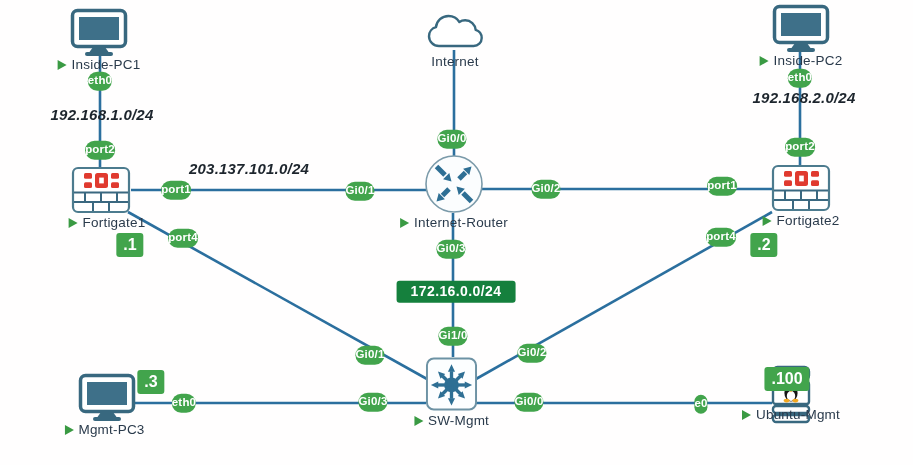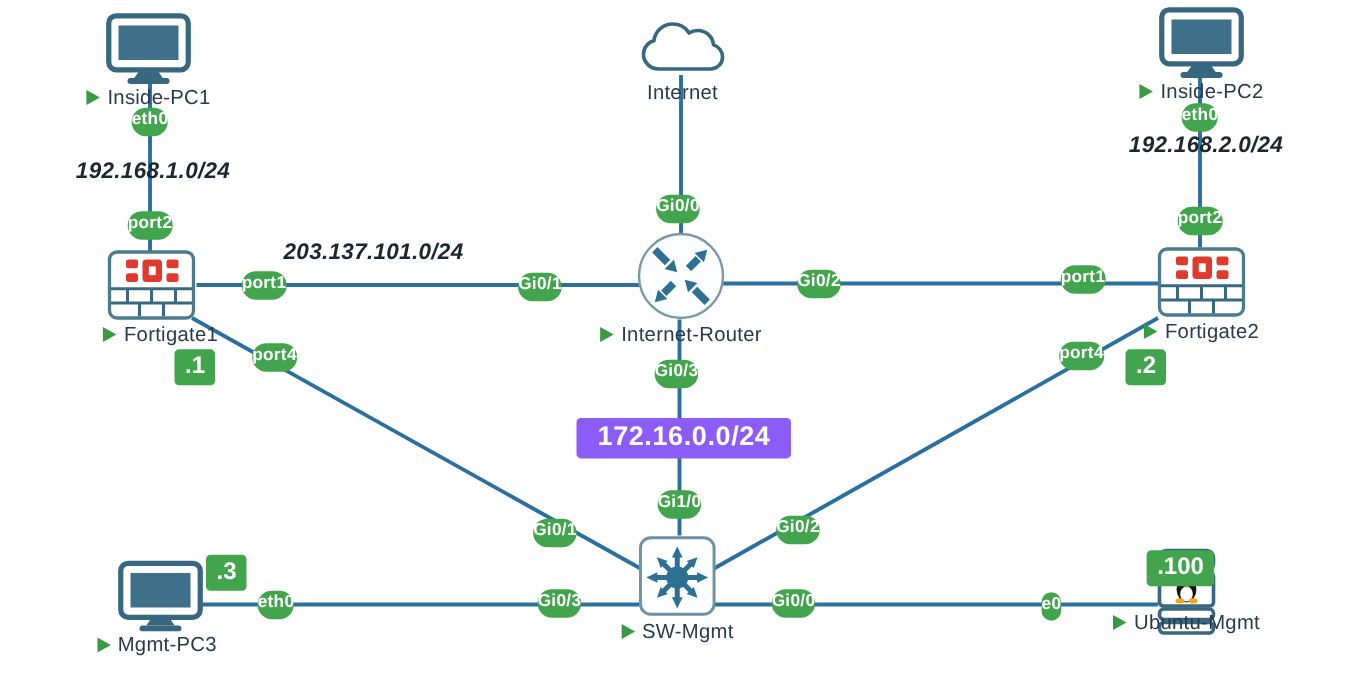--- a/index.html
+++ b/index.html
@@ -24,21 +24,21 @@
     position:absolute;transform:translate(-50%,-50%);z-index:4;
     background:#42a44c;color:#fff;font-weight:bold;font-size:11.5px;letter-spacing:.2px;
     padding:3px 0 4px;border-radius:11px;white-space:nowrap;line-height:1;
   }
   .net-label{
     position:absolute;transform:translate(-50%,-50%);z-index:2;
     font-size:15px;font-weight:600;color:#1d252d;letter-spacing:.2px;white-space:nowrap;font-style:italic;
   }
   .net-badge{
     position:absolute;transform:translate(-50%,-50%);z-index:4;
-    background:#8b5cf6;color:#fff;font-weight:bold;font-size:18px;letter-spacing:.4px;
+    background:#15803d;color:#fff;font-weight:bold;font-size:14px;letter-spacing:.4px;
     padding:3px 14px 4px;border-radius:3px;white-space:nowrap;line-height:1.1;
   }
   .host-badge{
     position:absolute;transform:translate(-50%,-50%);z-index:4;
     background:#42a44c;color:#fff;font-weight:bold;font-size:16px;
     padding:2px 7px 3px;border-radius:3px;white-space:nowrap;line-height:1.2;
   }
 </style>
 </head>
 <body>

